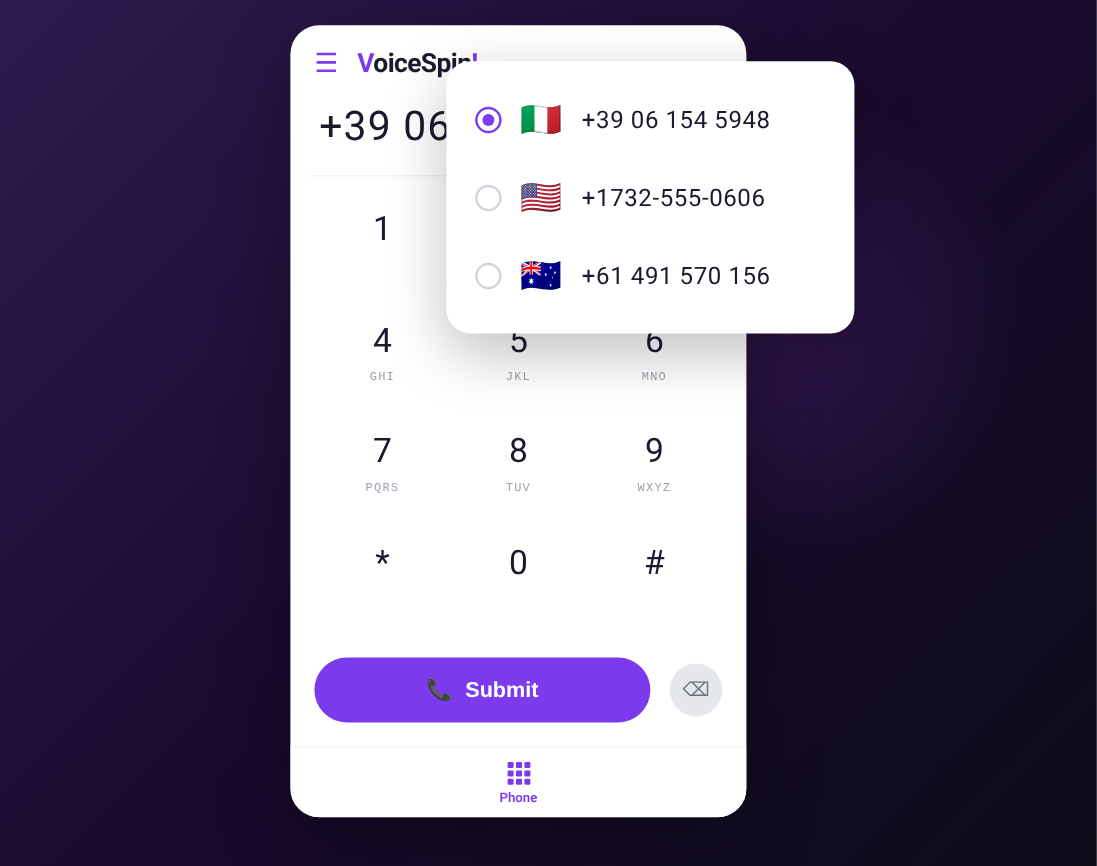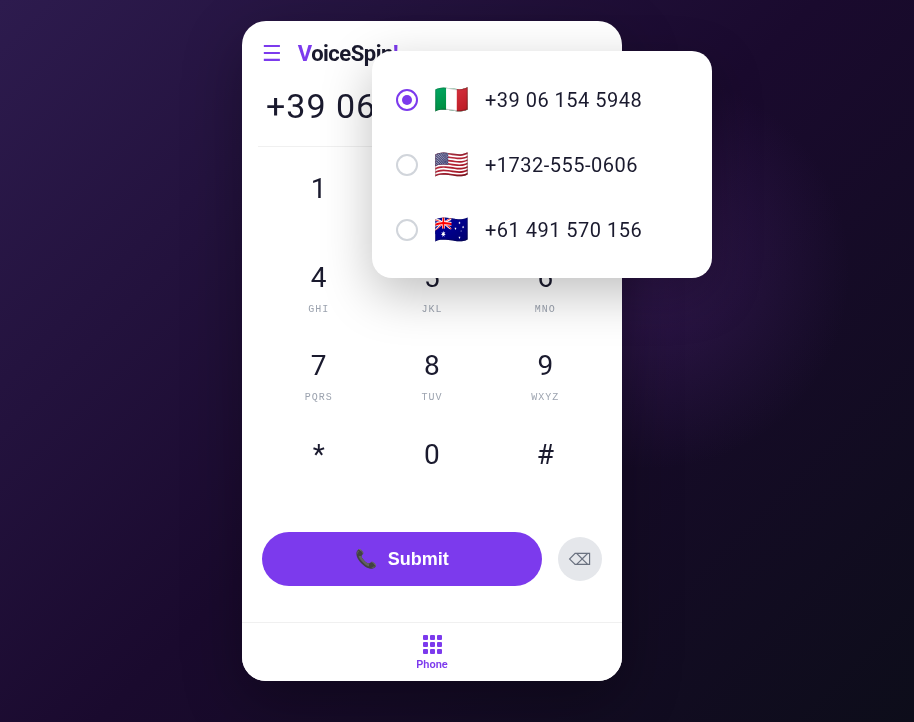--- a/index.html
+++ b/index.html
@@ -158,21 +158,20 @@
       font-size: 16px;
       color: #6b7280;
       flex-shrink: 0;
     }
 
     
     .bottom-nav {
       display: flex;
       border-top: 1px solid #f0f0f0;
       background: #fff;
-      margin-top: 16px;
     }
 
     .nav-item {
       flex: 1;
       display: flex;
       flex-direction: column;
       align-items: center;
       justify-content: center;
       padding: 12px 8px 10px;
       cursor: pointer;

